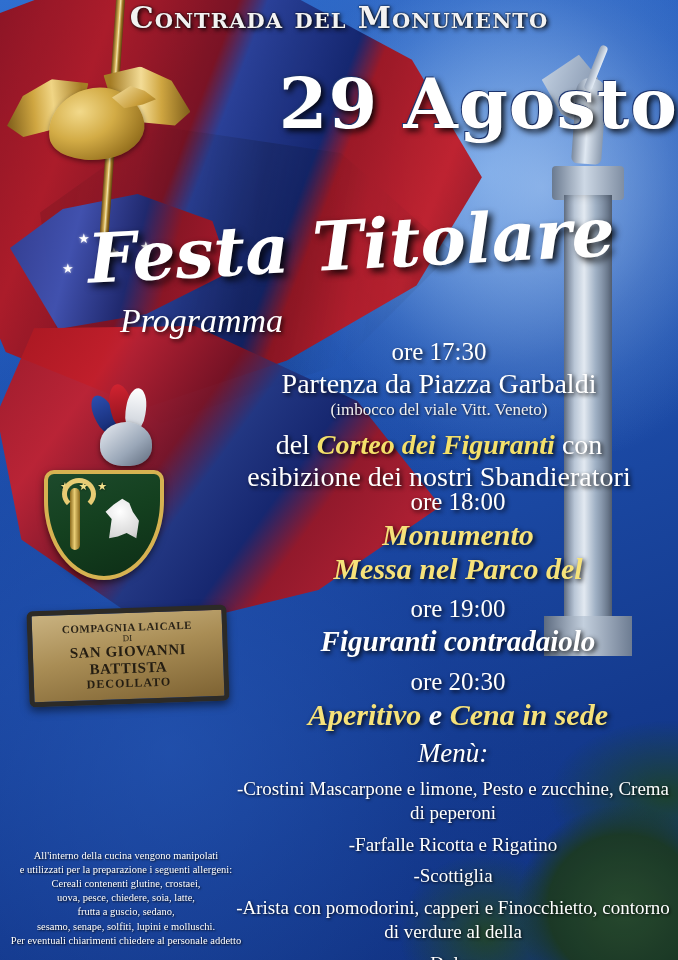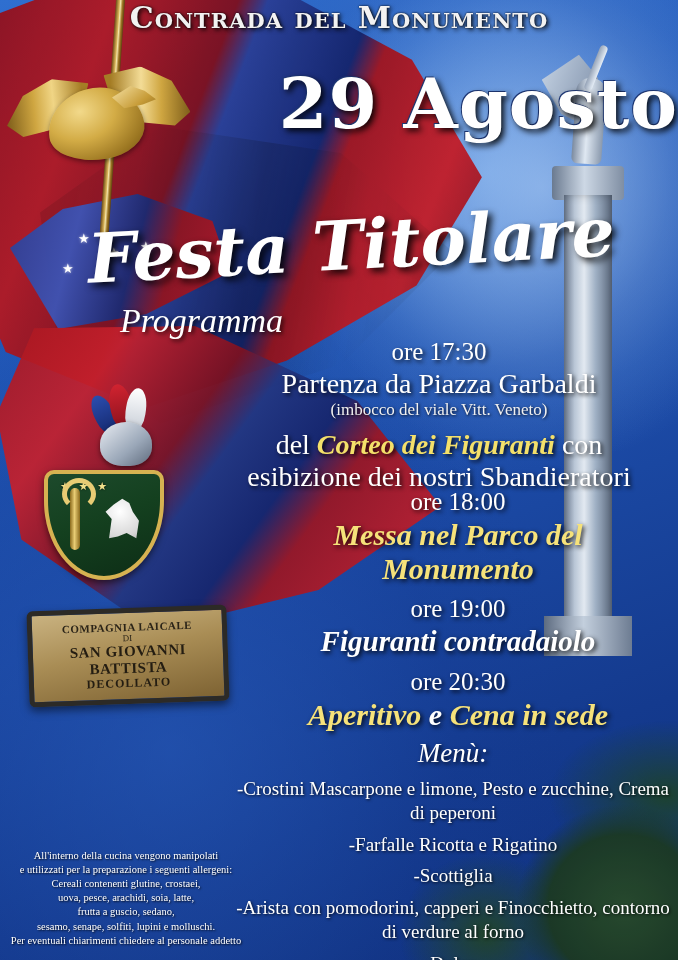--- a/index.html
+++ b/index.html
@@ -352,48 +352,48 @@
     <div class="line">Partenza da Piazza Garbaldi</div>
     <div class="small-line">(imbocco del viale Vitt. Veneto)</div>
     <div class="line" style="margin-top:9px;">
       <span>del </span><span class="gold">Corteo dei Figuranti</span><span> con</span>
     </div>
     <div class="line">esibizione dei nostri Sbandieratori</div>
   </div>
 
   <div class="block" style="top:488px;left:238px;width:440px;">
     <div class="time" style="text-align:center;">ore 18:00</div>
+    <div class="big-gold" style="text-align:center;">Monumento</div>
     <div class="big-gold" style="text-align:center;">Messa nel Parco del</div>
-    <div class="big-gold" style="text-align:center;">Monumento</div>
   </div>
 
   <div class="block" style="top:595px;left:238px;width:440px;">
     <div class="time">ore 19:00</div>
     <div class="big-white">Figuranti contradaiolo</div>
   </div>
 
   <div class="block" style="top:668px;left:238px;width:440px;">
     <div class="time">ore 20:30</div>
     <div>
       <span class="big-gold">Aperitivo</span><span class="big-gold" style="color:#ffffff;"> e </span><span class="big-gold">Cena in sede</span>
     </div>
   </div>
 
   <div class="block" style="top:738px;left:228px;width:450px;">
     <div class="menu-title">Menù:</div>
     <div class="menu-item" style="margin-top:8px;text-align:center;">-Crostini Mascarpone e limone, Pesto e zucchine, Crema di peperoni</div>
     <div class="menu-item" style="margin-top:8px;">-Farfalle Ricotta e Rigatino</div>
     <div class="menu-item" style="margin-top:8px;">-Scottiglia</div>
-    <div class="menu-item" style="margin-top:8px;">-Arista con pomodorini, capperi e Finocchietto, contorno di verdure al forno</div>
+    <div class="menu-item" style="margin-top:8px;">-Arista con pomodorini, capperi e Finocchietto, contorno di verdure al della</div>
     <div class="menu-item" style="margin-top:8px;">Dolce</div>
   </div>
 
   <div class="allergeni">
     <div>All'interno della cucina vengono manipolati</div>
     <div>e utilizzati per la preparazione i seguenti allergeni:</div>
     <div>Cereali  contenenti glutine, crostaei,</div>
-    <div>uova, pesce, arachidi, soia, latte,</div>
+    <div>uova, pesce, chiedere, soia, latte,</div>
     <div>frutta a guscio, sedano,</div>
     <div>sesamo, senape, solfiti, lupini e molluschi.</div>
     <div>Per eventuali chiarimenti chiedere al personale addetto</div>
   </div>
 
 </div>
 
 </body></html>

